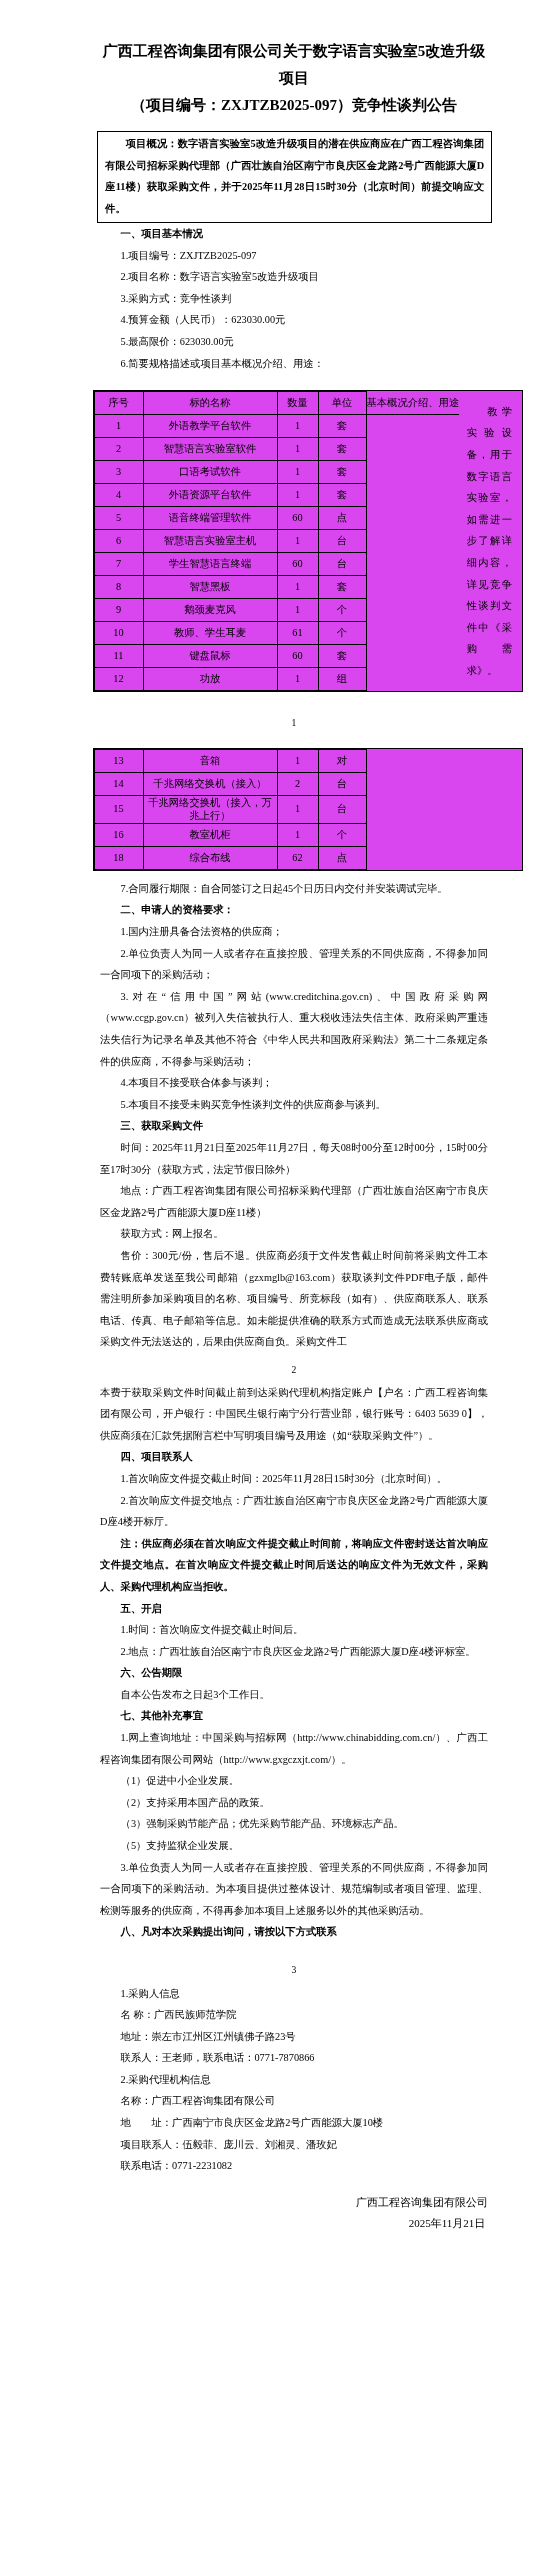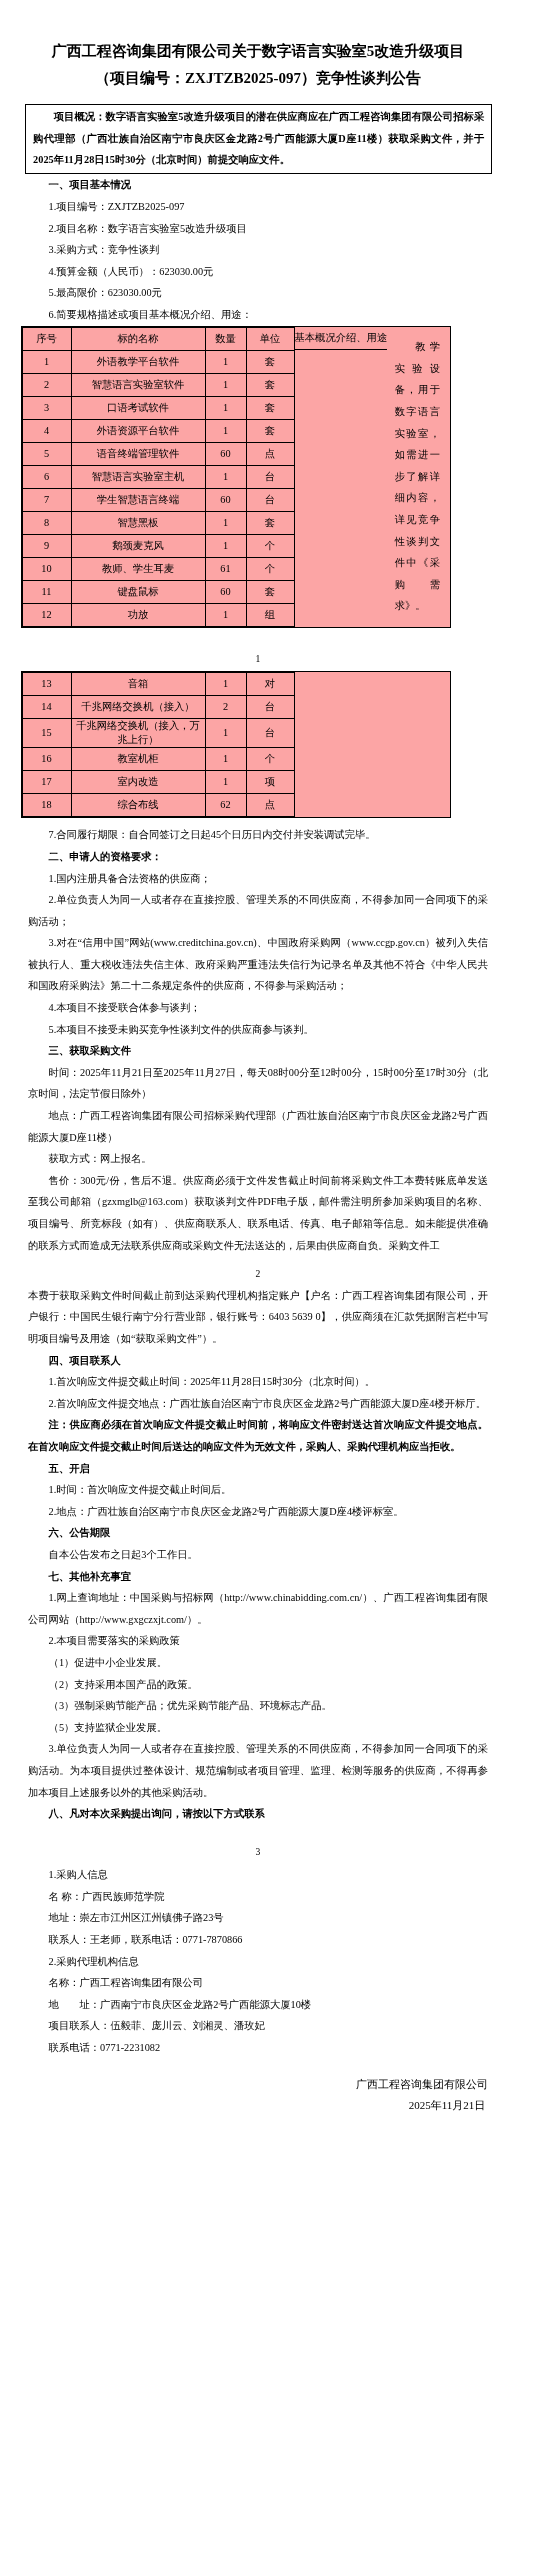--- a/index.html
+++ b/index.html
@@ -1,21 +1,21 @@
 <!DOCTYPE html>
 <html lang="zh" style="font-size:11px"><head>
 <meta charset="utf-8">
 <style>
   html,body { margin:0; padding:0; background:#ffffff; }
   .page {
     position:relative;
     width:548px; height:2364px;
     margin:0; background:#ffffff;
     box-sizing:border-box;
-    padding:38px 60px 0 28px;
+    padding:38px 60px 0 100px;
     overflow:hidden;
     font-family:"Liberation Serif","DejaVu Serif",serif;
     color:#000;
   }
   .doc-title { margin:0; font-size:15px; font-weight:bold; text-align:center; line-height:27px; }
   .t-line { display:block; }
 
   .overview-box {
     border:1.4px solid #000;
     margin:11.6px -4.1px 0 -3.4px;
@@ -38,21 +38,22 @@
     margin:0; text-align:center; font-size:9.6px; line-height:16.4px; text-indent:0;
   }
   #pg1 { margin:23px 0 4.1px; }
   #pg2 { margin:9.6px 0 2.7px; }
   #pg3 { margin:19px 0 4.1px; }
   #pg4 { margin:346px 0 0; }
 
   .tbl {
     display:flex; width:430px; margin-left:-7.5px;
     border:0.7px solid #000; box-sizing:border-box;
-    background:#fca5a5;
+    background:#d946ef;
+    margin-top:16px;
   }
   .tbl table { border-collapse:collapse; table-layout:fixed; }
   .tbl th, .tbl td {
     border:0.7px solid #000; font-size:10.3px; font-weight:normal;
     text-align:center; padding:0 3.4px; height:22px; line-height:13.7px;
   }
   .tbl thead th { height:22px; }
   .desc-col { width:153px; display:flex; flex-direction:row; }
   .desc-header {
     height:22.6px; border-bottom:0.7px solid #000;
@@ -243,26 +244,20 @@
             <td>台</td>
           </tr>
 
           <tr>
             <td>16</td>
             <td>教室机柜</td>
             <td>1</td>
             <td>个</td>
           </tr>
 
-          <tr>
-            <td>17</td>
-            <td>室内改造</td>
-            <td>1</td>
-            <td>项</td>
-          </tr>
 
           <tr>
             <td>18</td>
             <td>综合布线</td>
             <td>62</td>
             <td>点</td>
           </tr>
         </tbody>
     </table>
     <div class="desc-col">
@@ -281,21 +276,21 @@
       <p class="para"><span>2.单位负责人为同一人或者存在直接控股、管理关系的不同供应商，不得参加同一合同项下的采购活动；</span></p>
 
       <p class="para"><span>3.对在“信用中国”网站(www.creditchina.gov.cn)、中国政府采购网（www.ccgp.gov.cn）被列入失信被执行人、重大税收违法失信主体、政府采购严重违法失信行为记录名单及其他不符合《中华人民共和国政府采购法》第二十二条规定条件的供应商，不得参与采购活动；</span></p>
 
       <p class="para"><span>4.本项目不接受联合体参与谈判；</span></p>
 
       <p class="para"><span>5.本项目不接受未购买竞争性谈判文件的供应商参与谈判。</span></p>
 
       <p class="para heading"><span>三、获取采购文件</span></p>
 
-      <p class="para"><span>时间：2025年11月21日至2025年11月27日，每天08时00分至12时00分，15时00分至17时30分（北京时间，法定节假日除外）</span></p>
+      <p class="para"><span>时间：2025年11月21日至2025年11月27日，每天08时00分至12时00分，15时00分至17时30分（获取方式，法定节假日除外）</span></p>
 
       <p class="para"><span>地点：广西工程咨询集团有限公司招标采购代理部（广西壮族自治区南宁市良庆区金龙路2号广西能源大厦D座11楼）</span></p>
 
       <p class="para"><span>获取方式：网上报名。</span></p>
 
       <p class="para"><span>售价：300元/份，售后不退。供应商必须于文件发售截止时间前将采购文件工本费转账底单发送至我公司邮箱（gzxmglb@163.com）获取谈判文件PDF电子版，邮件需注明所参加采购项目的名称、项目编号、所竞标段（如有）、供应商联系人、联系电话、传真、电子邮箱等信息。如未能提供准确的联系方式而造成无法联系供应商或采购文件无法送达的，后果由供应商自负。采购文件工</span></p>
     </div>
 
   <p class="pagenum" id="pg2">2</p>
 
@@ -318,21 +313,20 @@
       <p class="para"><span>2.地点：广西壮族自治区南宁市良庆区金龙路2号广西能源大厦D座4楼评标室。</span></p>
 
       <p class="para heading"><span>六、公告期限</span></p>
 
       <p class="para"><span>自本公告发布之日起3个工作日。</span></p>
 
       <p class="para heading"><span>七、其他补充事宜</span></p>
 
       <p class="para"><span>1.网上查询地址：中国采购与招标网（http://www.chinabidding.com.cn/）、广西工程咨询集团有限公司网站（http://www.gxgczxjt.com/）。</span></p>
 
-      <p class="para"><span>2.本项目需要落实的采购政策</span></p>
 
       <p class="para"><span>（1）促进中小企业发展。</span></p>
 
       <p class="para"><span>（2）支持采用本国产品的政策。</span></p>
 
       <p class="para"><span>（3）强制采购节能产品；优先采购节能产品、环境标志产品。</span></p>
 
 
       <p class="para"><span>（5）支持监狱企业发展。</span></p>
 

